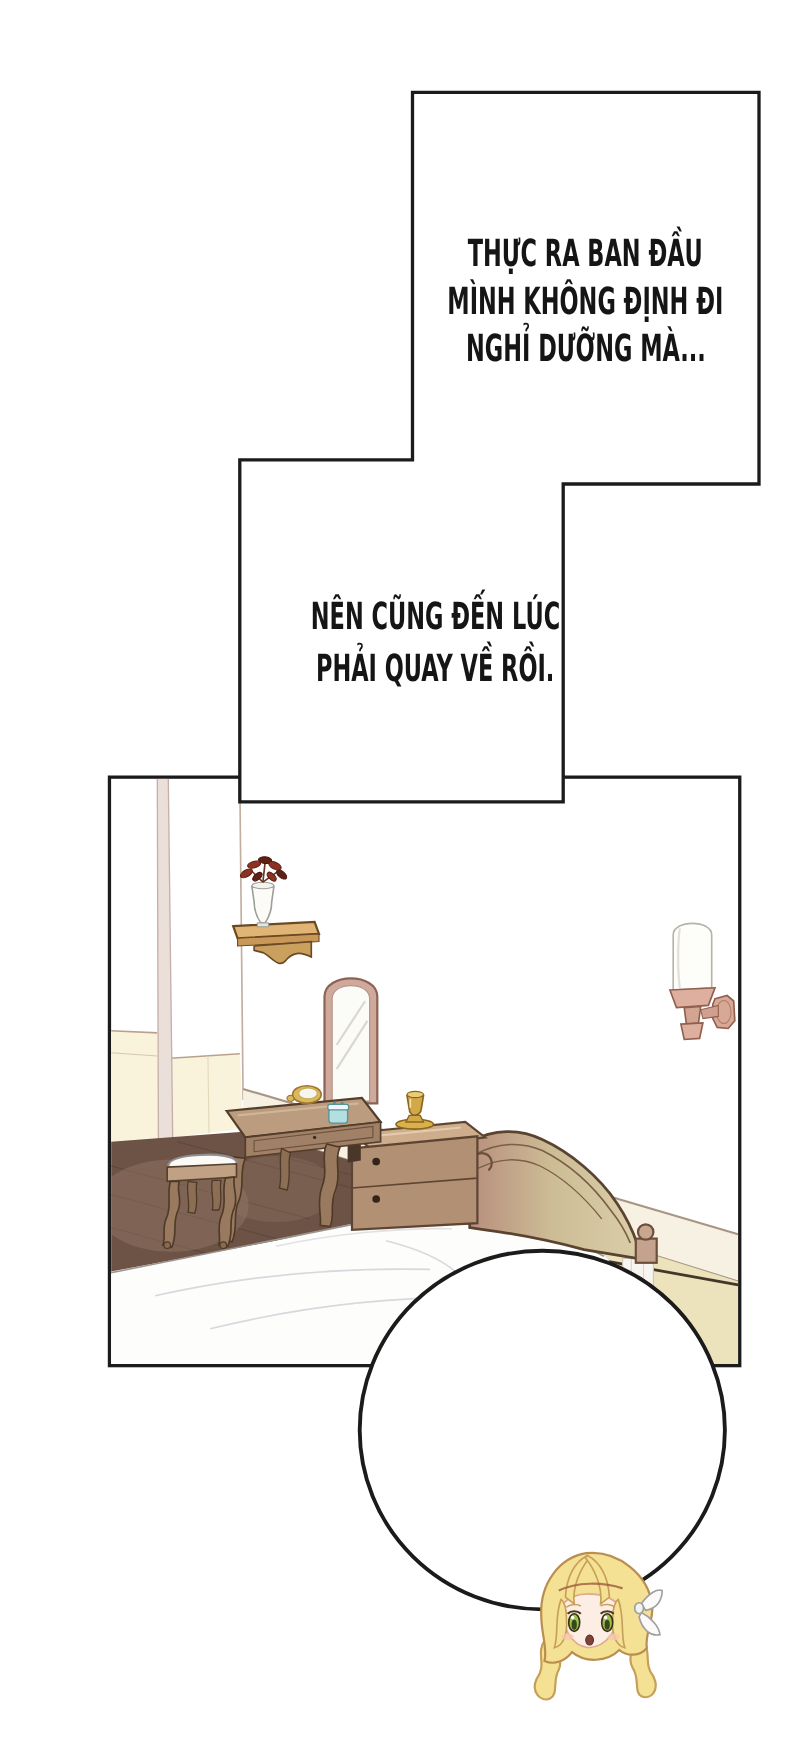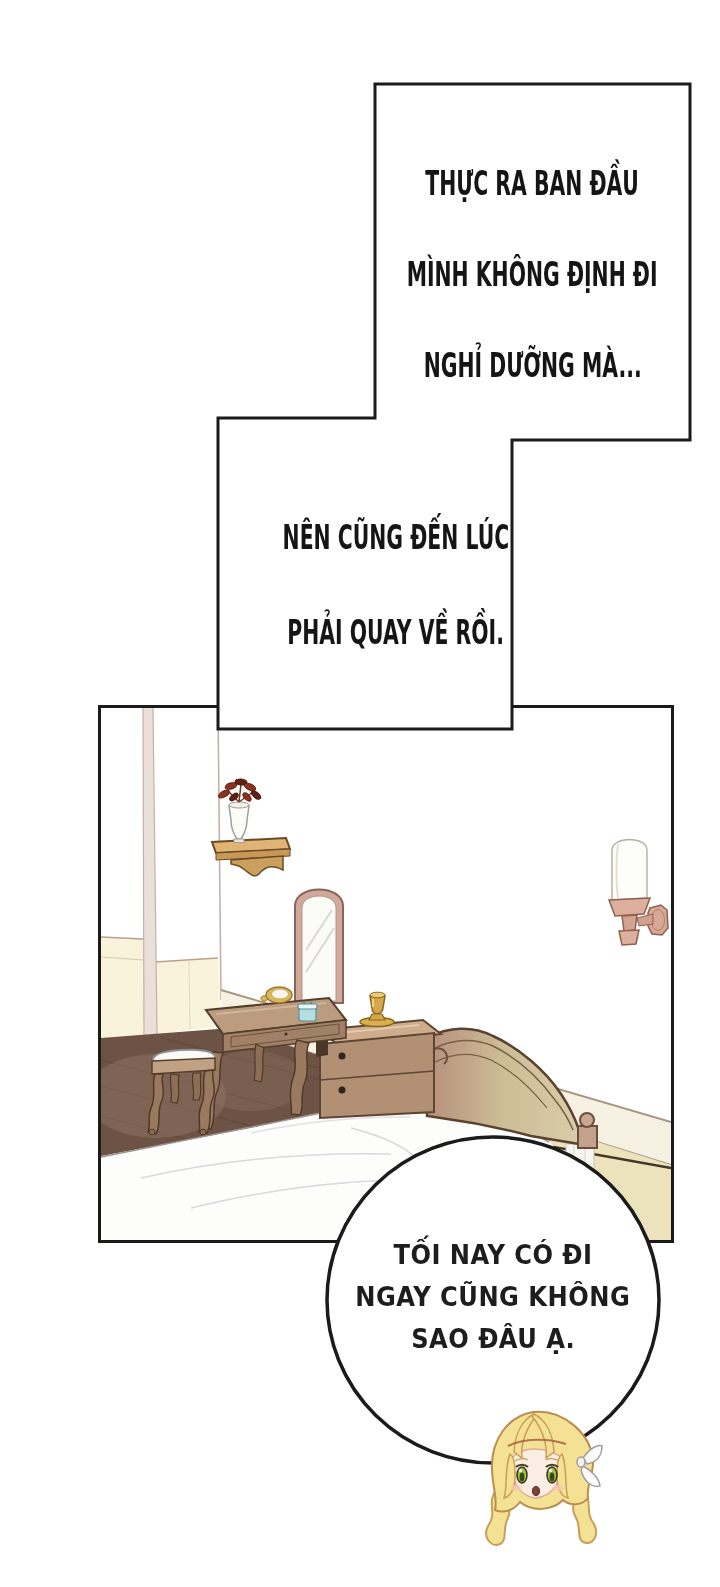--- a/index.html
+++ b/index.html
@@ -2,21 +2,21 @@
 <html><head>
 <meta charset="utf-8">
 <style>
   html,body{margin:0;padding:0;background:#ffffff;}
   .page{position:relative;width:720px;height:1587px;background:#ffffff;overflow:hidden;
         font-family:"DejaVu Sans", "Liberation Sans", sans-serif;}
   .panel{position:absolute;left:98px;top:705px;width:576px;height:538px;
          box-sizing:border-box;border:3px solid #1b1b1b;background:#ffffff;z-index:1;}
   .overlay{position:absolute;left:0;top:0;width:720px;height:1587px;z-index:2;pointer-events:none;}
   .ntext{position:absolute;z-index:3;display:flex;flex-direction:column;justify-content:center;
-         align-items:center;color:#151515;gap:48px;}
+         align-items:center;color:#151515;}
   .ntext .nline{white-space:nowrap;font-weight:bold;transform:scaleX(0.60);transform-origin:50% 50%;}
   #t1{left:375px;top:84px;width:315px;height:356px;padding-top:24px;box-sizing:border-box;}
   #t1 .nline{font-size:34px;line-height:43px;}
   #t2{left:218px;top:418px;width:294px;height:311px;padding-top:22px;box-sizing:border-box;margin-left:31px;}
   #t2 .nline{font-size:34px;line-height:47px;}
   #t3{left:327px;top:1234px;width:332px;height:130px;z-index:3;position:absolute;
       display:flex;flex-direction:column;align-items:center;color:#1d1d1d;}
   #t3 .bline{white-space:nowrap;font-weight:bold;font-size:26px;line-height:42px;
       letter-spacing:0.5px;transform:scaleX(0.93);transform-origin:50% 50%;}
   .chibi{position:absolute;left:478px;top:1398px;width:142px;height:162px;z-index:4;}
@@ -208,25 +208,20 @@
     <div class="nline">THỰC RA BAN ĐẦU</div>
     <div class="nline">MÌNH KHÔNG ĐỊNH ĐI</div>
     <div class="nline">NGHỈ DƯỠNG MÀ...</div>
   </div>
 
   <div class="ntext" id="t2">
     <div class="nline">NÊN CŨNG ĐẾN LÚC</div>
     <div class="nline">PHẢI QUAY VỀ RỒI.</div>
   </div>
 
-  <div id="t3">
-    <div class="bline">TỐI NAY CÓ ĐI</div>
-    <div class="bline">NGAY CŨNG KHÔNG</div>
-    <div class="bline">SAO ĐÂU Ạ.</div>
-  </div>
 
   <svg class="chibi" viewBox="0 0 142 162">
     <g>
       <path d="M18,92 C8,106 20,114 10,128 C4,140 14,150 22,146 C30,142 24,130 30,120 C34,110 28,100 18,92 Z" stroke="#c69f58" stroke-width="2" fill="#f5e193"></path>
       <path d="M104,90 C116,102 106,114 116,126 C122,138 114,148 105,144 C98,140 104,128 97,118 C92,108 98,96 104,90 Z" stroke="#c69f58" stroke-width="2" fill="#f5e193"></path>
     </g>
     <path d="M55,14 C30,18 13,42 14,70 C14,88 20,100 17,112 C26,116 36,112 42,104 C54,114 74,113 85,102 C92,108 104,108 110,100 C108,88 116,76 115,62 C112,34 84,11 55,14 Z" stroke="#b98e4f" stroke-width="2" fill="#f5e193"></path>
     <path d="M34,60 C32,80 40,98 57,100 C74,99 84,84 86,62 C78,54 68,51 57,51 C46,51 39,54 34,60 Z" stroke="#dcab90" stroke-width="1.5" fill="#fdeee5"></path>
     <g>
       <path d="M56,16 C44,22 37,36 36,54 L44,60 C42,44 50,28 58,18 Z" stroke="#c69f58" stroke-width="1.5" fill="#f5e193"></path>

